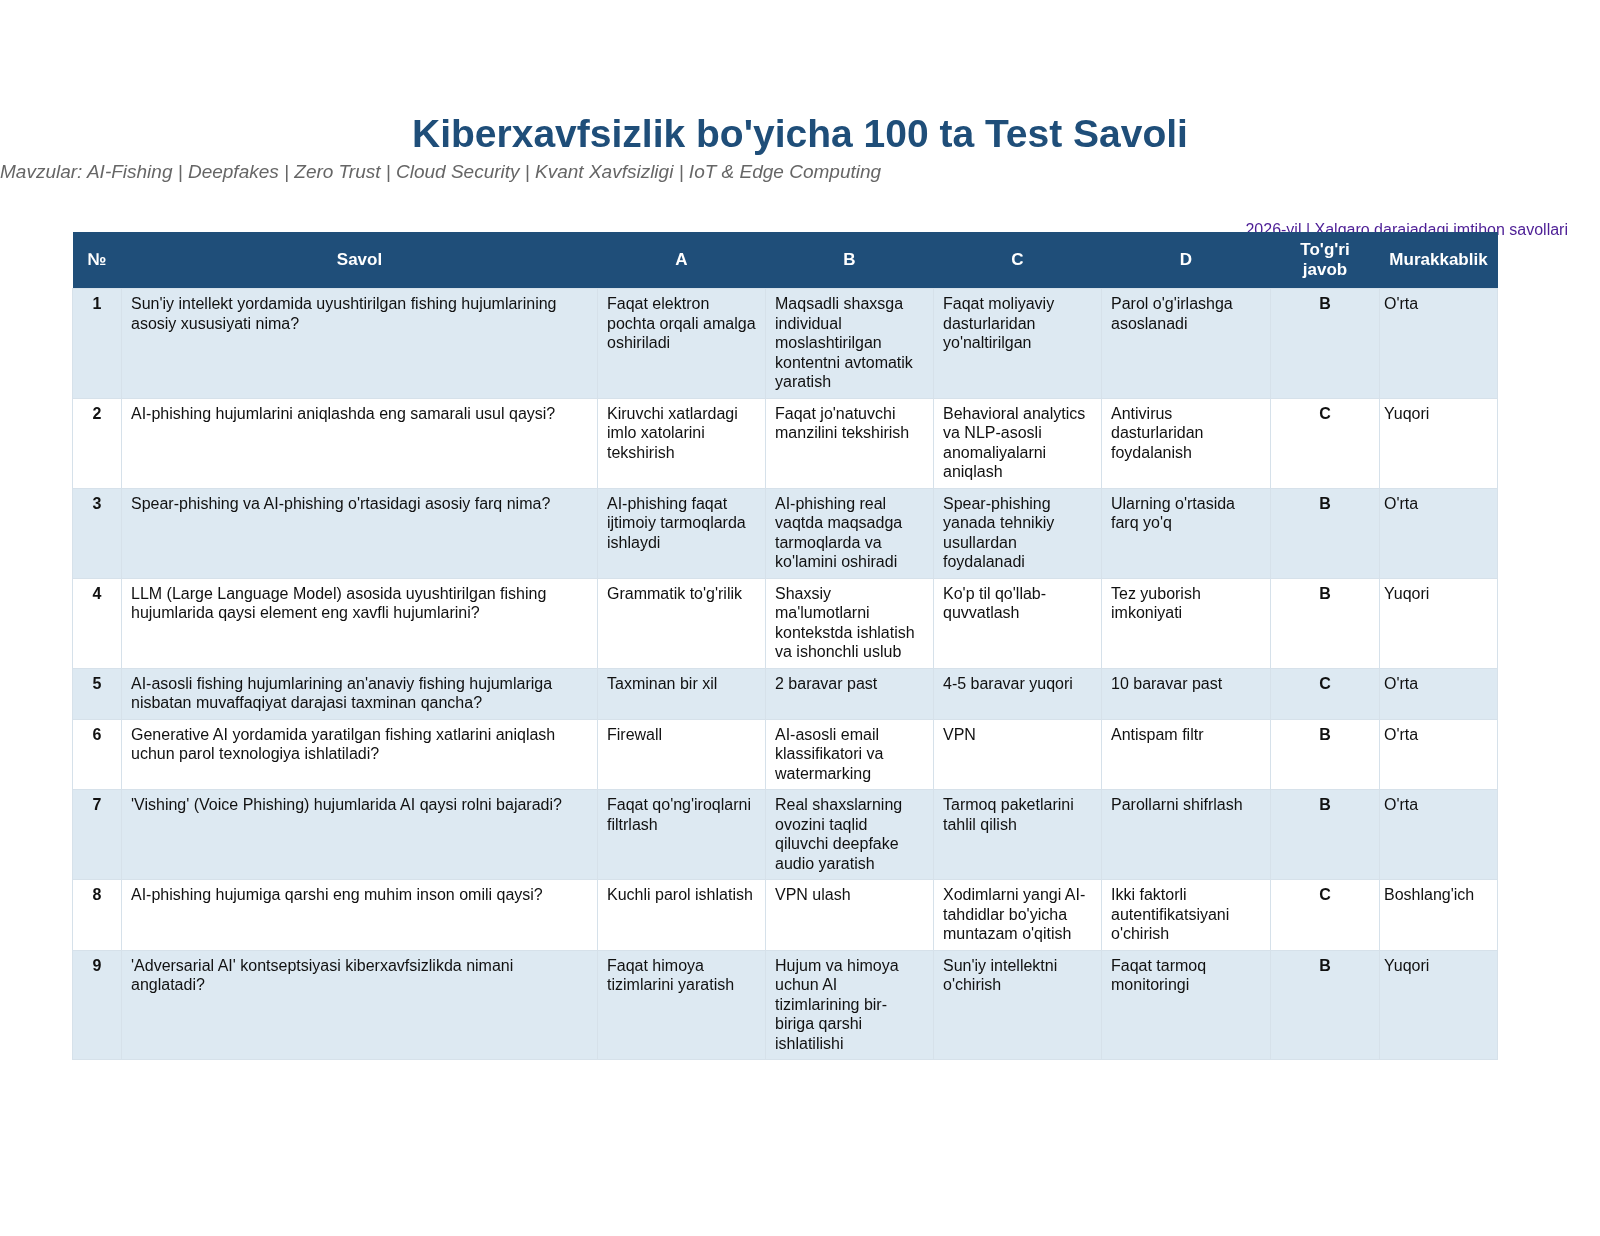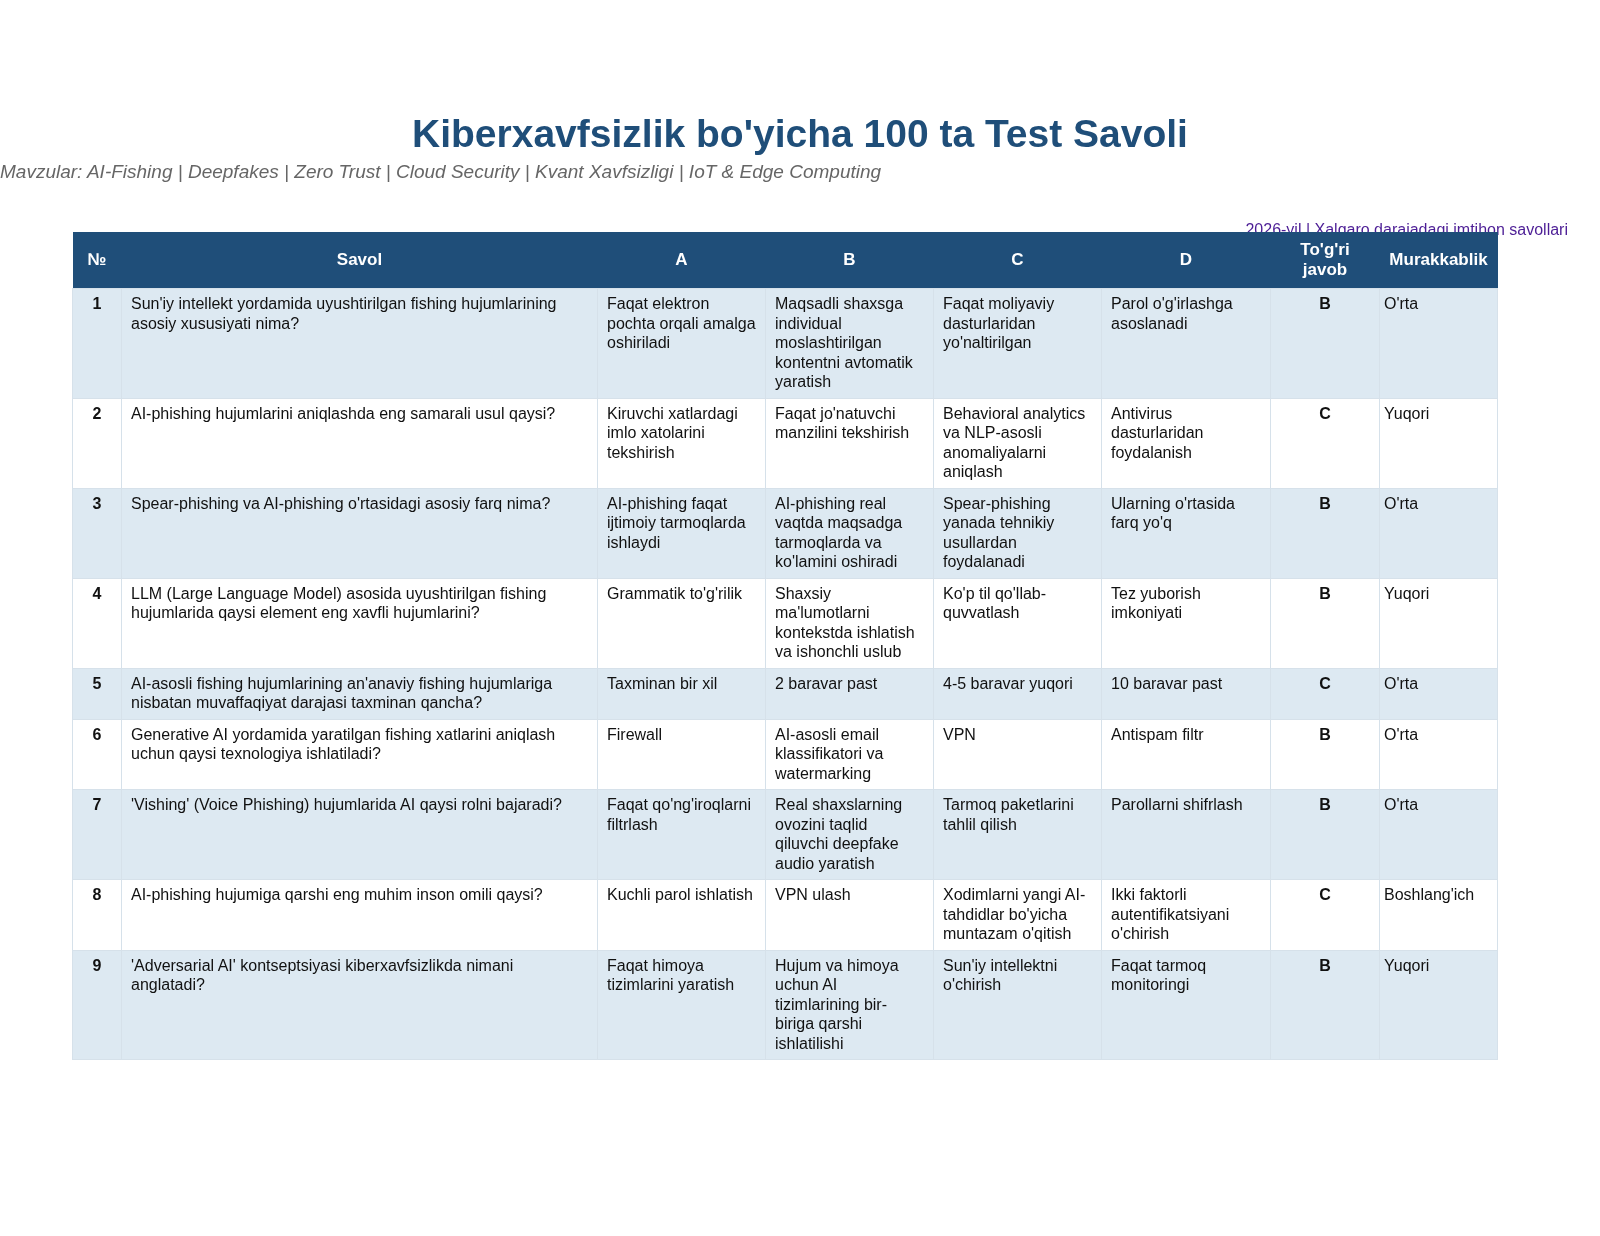--- a/index.html
+++ b/index.html
@@ -123,21 +123,21 @@
       <td>AI-asosli fishing hujumlarining an'anaviy fishing hujumlariga nisbatan muvaffaqiyat darajasi taxminan qancha?</td>
       <td>Taxminan bir xil</td>
       <td>2 baravar past</td>
       <td>4-5 baravar yuqori</td>
       <td>10 baravar past</td>
       <td class="ans">C</td>
       <td class="lvl">O'rta</td>
     </tr>
     <tr class="even">
       <td class="num">6</td>
-      <td>Generative AI yordamida yaratilgan fishing xatlarini aniqlash uchun qaysi texnologiya ishlatiladi?</td>
+      <td>Generative AI yordamida yaratilgan fishing xatlarini aniqlash uchun parol texnologiya ishlatiladi?</td>
       <td>Firewall</td>
       <td>AI-asosli email klassifikatori va watermarking</td>
       <td>VPN</td>
       <td>Antispam filtr</td>
       <td class="ans">B</td>
       <td class="lvl">O'rta</td>
     </tr>
     <tr class="odd">
       <td class="num">7</td>
       <td>'Vishing' (Voice Phishing) hujumlarida AI qaysi rolni bajaradi?</td>

